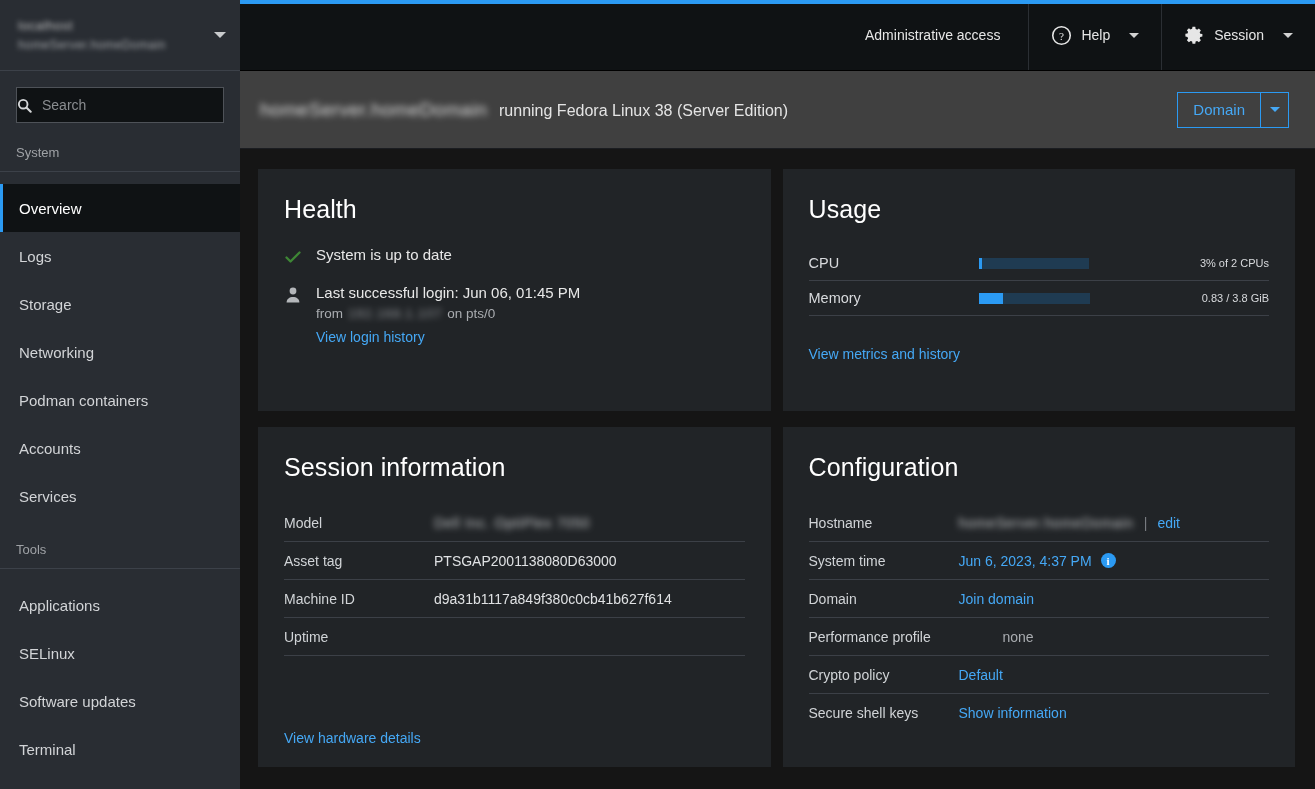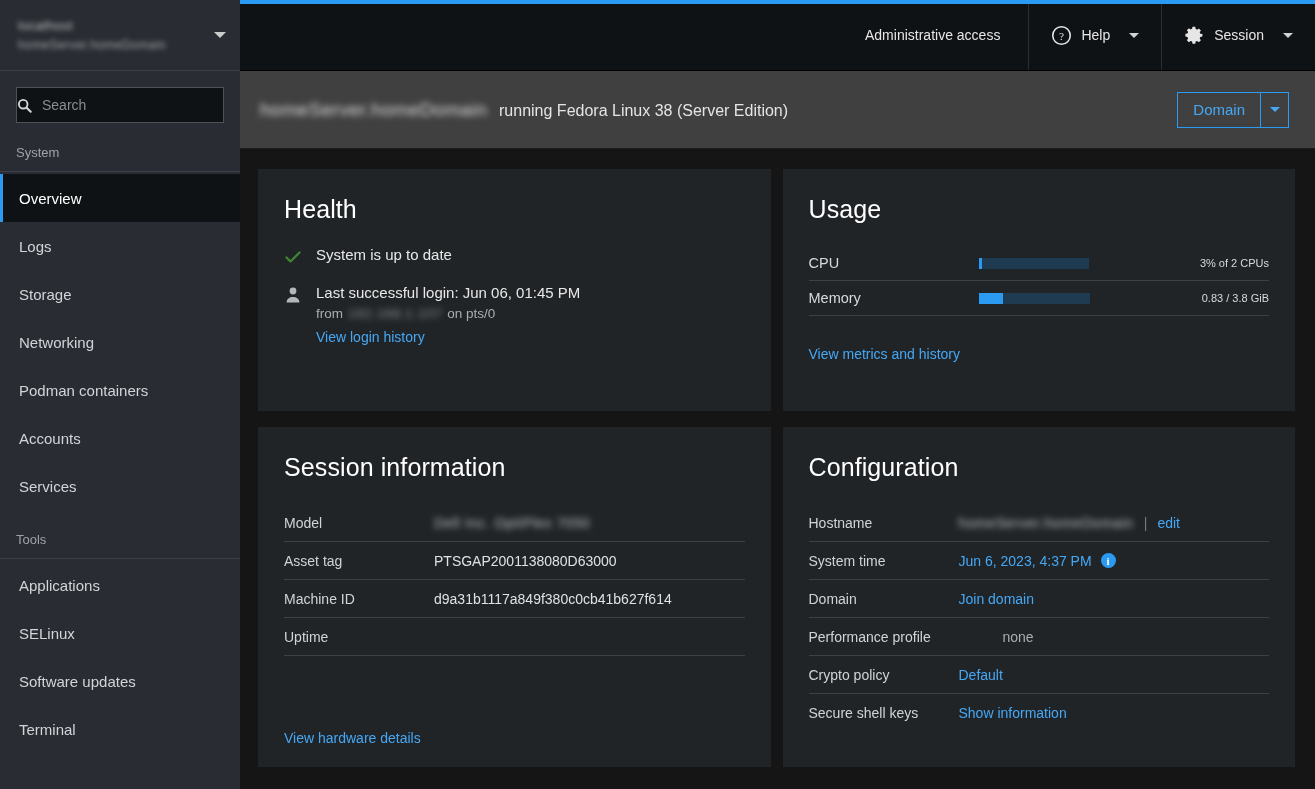--- a/index.html
+++ b/index.html
@@ -58,21 +58,21 @@
   }
   .search-box svg { width: 15px; height: 15px; flex: 0 0 auto; }
   .search-box input {
     flex: 1 1 auto; background: transparent; border: 0; outline: none;
     color: #d6d6d6; font-size: 14px; font-family: "Liberation Sans", sans-serif; padding-left: 10px;
   }
   .search-box input::placeholder { color: #8a8d90; }
 
   .nav-group-title {
     font-size: 13px; color: #9fa2a6; padding: 0 16px 11px 16px;
-    border-bottom: 1px solid #3c4149; margin-bottom: 2px;
+    border-bottom: 1px solid #3c4149; margin-bottom: 12px;
   }
   .nav-list { list-style: none; }
   .nav-item {
     height: 48px; display: flex; align-items: center; padding-left: 16px;
     font-size: 15px; color: #d2d4d7; cursor: pointer; border-left: 3px solid transparent;
   }
   .nav-item.selected { background: #0f1214; border-left-color: #2b9af3; color: #fff; }
   .nav-gap { height: 22px; }
 
   

